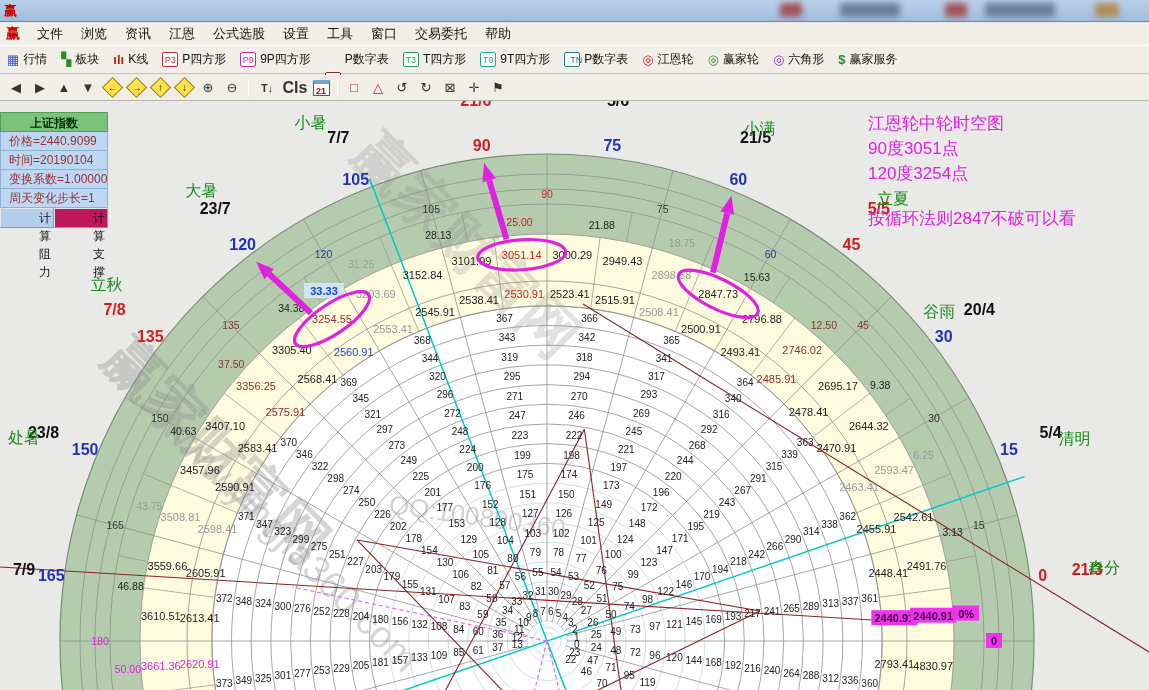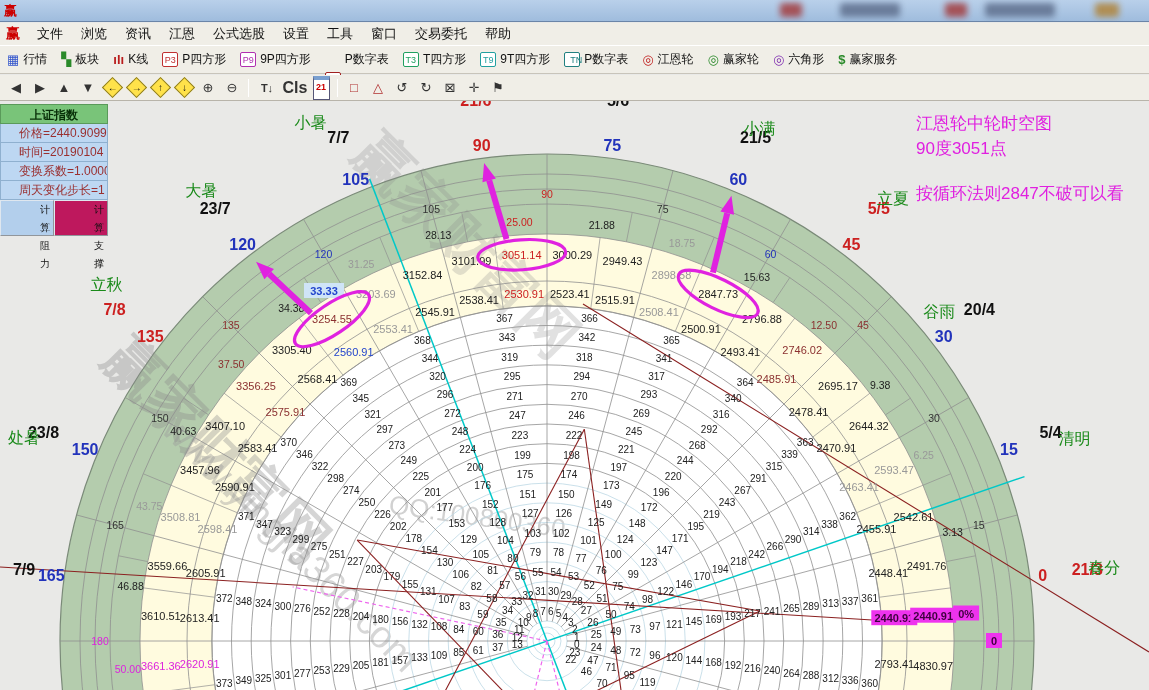--- a/index.html
+++ b/index.html
@@ -26,40 +26,40 @@
     background:#fff; }
   .tb1-glyph { font-size:13px; font-weight:bold; border:none; background:none; width:auto; }
   .toolbar2 { position:absolute; left:0; top:75px; width:1149px; height:26px;
     background:#f0eee7; border-bottom:1px solid #b8b4aa; display:flex; align-items:center; }
   .tb2-btn { width:24px; height:22px; display:flex; align-items:center; justify-content:center;
     font-size:13px; color:#333; cursor:default; }
   .tb2-sep { width:1px; height:18px; background:#b8b4aa; margin:0 4px; border-right:1px solid #fff; }
   .diamond { width:15px; height:15px; background:#ffe24a; border:1px solid #8a7a20;
     transform:rotate(45deg); display:flex; align-items:center; justify-content:center; }
   .diamond > span { transform:rotate(-45deg); font-size:10px; color:#111; font-weight:bold; }
-  .cal-icon { width:17px; height:24px; border:1px solid #557; background:#fff; font-size:9px;
+  .cal-icon { width:17px; height:16px; border:1px solid #557; background:#fff; font-size:9px;
     color:#c00; font-weight:bold; text-align:center; line-height:14px; border-top:4px solid #7aa0d0; }
   .red-glyph { color:#b03030; }
   
   .main { position:absolute; left:0; top:101px; width:1149px; height:589px;
     background:#e9e9e7; overflow:hidden; }
   .main svg { position:absolute; left:0; top:0; }
   
-  .panel { position:absolute; left:0; top:3px; width:108px; font-size:12px; z-index:5; }
+  .panel { position:absolute; left:0; top:11px; width:108px; font-size:12px; z-index:5; }
   .panel-header { background:#79c479; color:#083008; font-weight:bold; text-align:center;
     height:20px; line-height:20px; border:1px solid #5a9a5a; }
-  .panel-row { background:#bdd7f2; color:#9a3030; height:19px; line-height:19px; padding-left:18px;
+  .panel-row { background:#bdd7f2; color:#9a3030; height:19px; line-height:19px; padding-left:8px;
     border:1px solid #8fb0cf; border-top:none; white-space:nowrap; overflow:hidden; }
   .panel-btns { display:flex; }
-  .panel-btn { flex:1; height:36px; line-height:18px; text-align:center; color:#111;
-    border:1px outset #dfe7ef; cursor:default; font-size:10px;padding-left:36px; }
+  .panel-btn { flex:1; height:20px; line-height:18px; text-align:center; color:#111;
+    border:1px outset #dfe7ef; cursor:default; font-size:12px;padding-left:36px; }
   .panel-btn.blue { background:#b3cfec; }
   .panel-btn.green { background:#be185d; }
   
-  .annotation { position:absolute; left:916px; top:10px; width:232px; color:#e020e0;
+  .annotation { position:absolute; left:868px; top:10px; width:232px; color:#e020e0;
     font-size:17px; line-height:25px; z-index:4; }
   .annotation .gap { margin-top:20px; }
 </style>
 </head>
 <body>
 
 <div class="titlebar">
   <span class="applogo">赢</span>
   <div class="blur-art" style="left:780px;width:22px;background:#a23434;"></div>
   <div class="blur-art" style="left:840px;width:60px;background:#5a6a88;"></div>
@@ -647,16 +647,17 @@
     <div class="panel-btns" id="panel-btns">
         <div class="panel-btn blue">计算阻力</div>
         <div class="panel-btn green">计算支撑</div>
       </div>
   </div>
 
   <div class="annotation" style="color: rgb(224, 32, 224);">
     <div id="annotation-lines">
         <div>江恩轮中轮时空图</div>
         <div>90度3051点</div>
+        <div>120度3254点</div>
         <div class="gap">按循环法则2847不破可以看</div>
       </div>
   </div>
 </div>
 
 </body></html>

